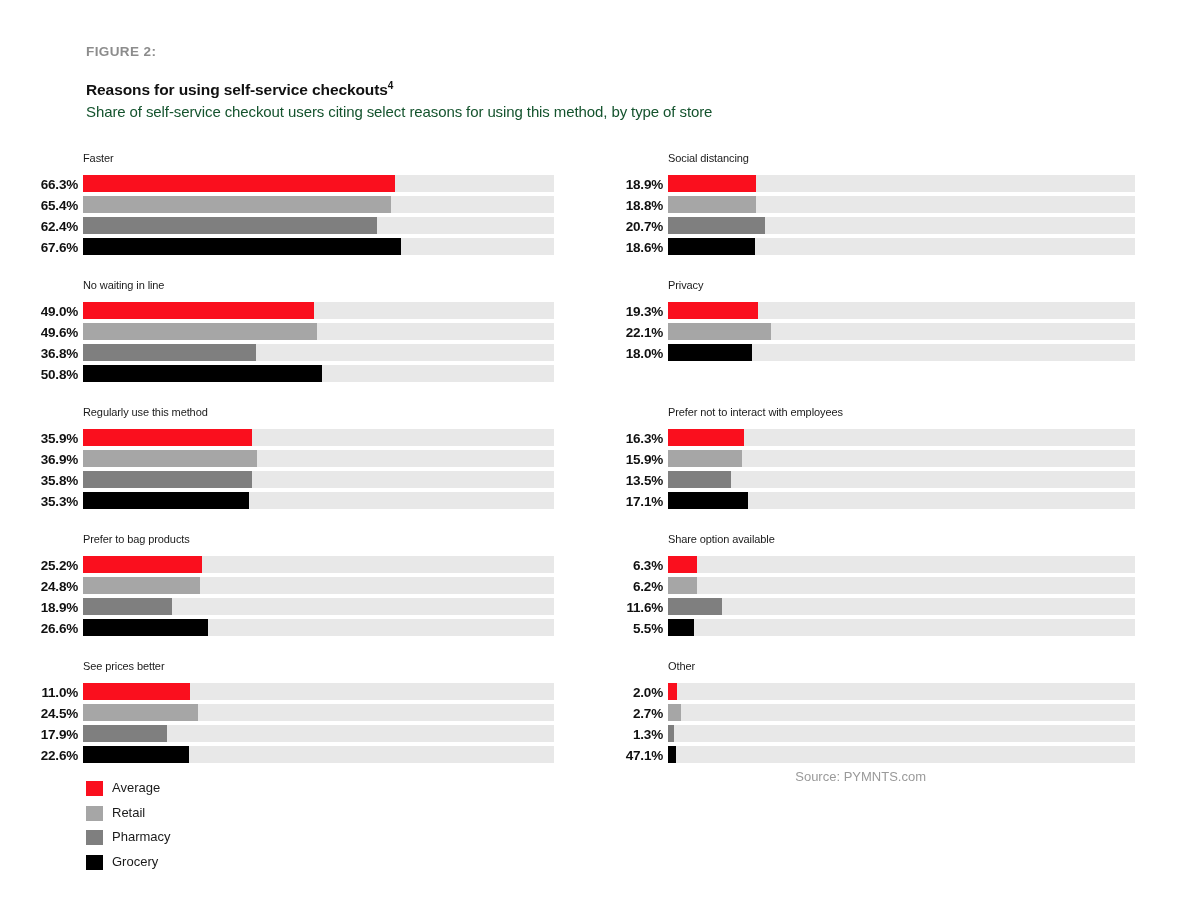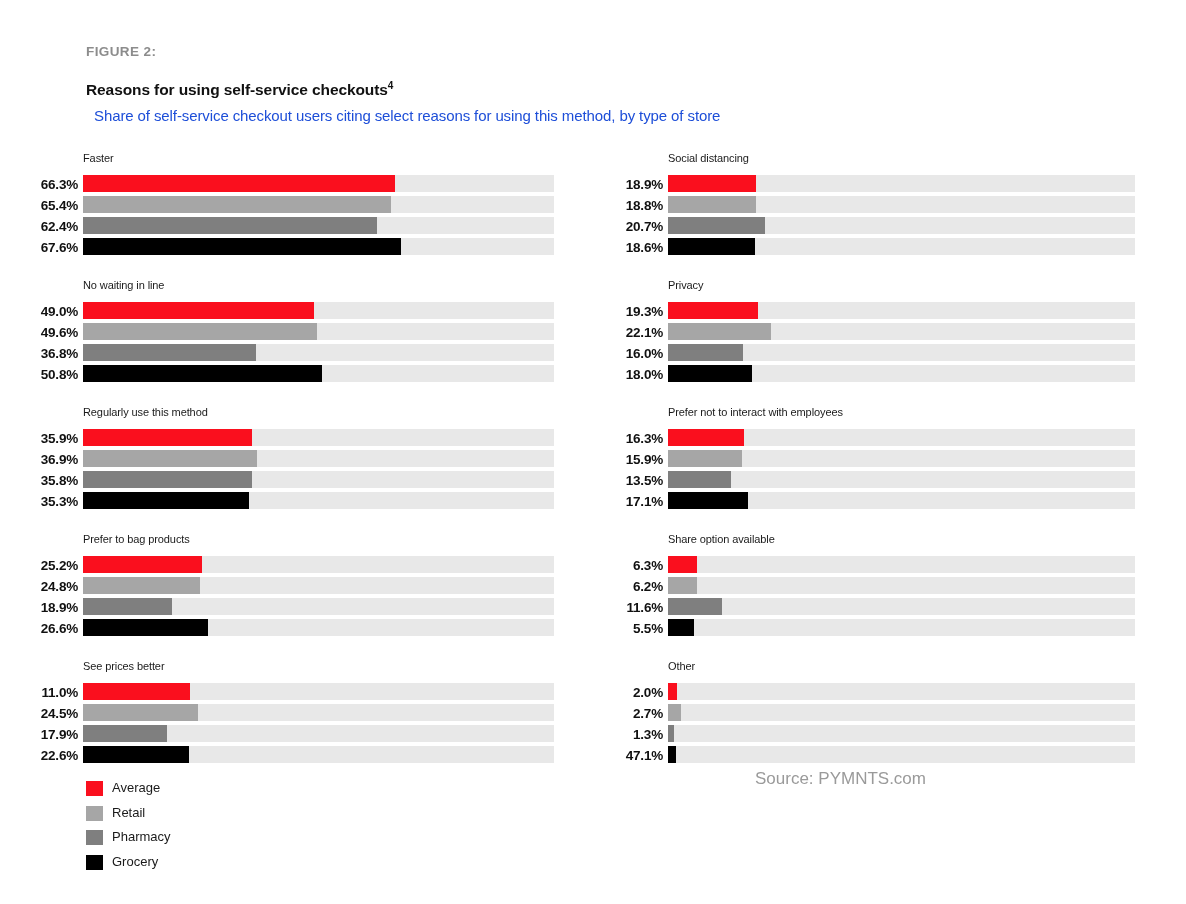--- a/index.html
+++ b/index.html
@@ -45,22 +45,22 @@
     letter-spacing: -0.1px;
   }
   .fig-title sup {
     font-size: 10px;
     vertical-align: super;
     line-height: 0;
   }
   .fig-sub {
     font-size: 15px;
     font-weight: normal;
-    color: #1d4ed8;
-    margin: 8px;
+    color: #14532d;
+    margin: 0;
     letter-spacing: -0.1px;
   }
 
   
   .grid {
     position: absolute;
     left: 0;
     top: 152px;
     width: 1186px;
   }
@@ -157,21 +157,21 @@
     font-size: 13px;
     color: #1a1a1a;
     white-space: nowrap;
   }
 
   
   .source {
     position: absolute;
     right: 52px;
     top: 769px;
-    font-size: 17px;
+    font-size: 13px;
     color: #9a9a9a;
     white-space: nowrap;
   }
 </style>
 </head>
 <body>
 
 <div class="page">
 
   <div class="header">
@@ -367,26 +367,20 @@
                 <div class="bar bar-average" style="width: 19.3%;"></div>
               </div>
             </div>
             <div class="row">
               <div class="row-label">22.1%</div>
               <div class="track">
                 <div class="bar bar-retail" style="width: 22.1%;"></div>
               </div>
             </div>
             <div class="row">
-              <div class="row-label">16.0%</div>
-              <div class="track">
-                <div class="bar bar-pharmacy" style="width: 16%;"></div>
-              </div>
-            </div>
-            <div class="row">
               <div class="row-label">18.0%</div>
               <div class="track">
                 <div class="bar bar-grocery" style="width: 18%;"></div>
               </div>
             </div>
           </div>
         </div>
         <div class="group">
           <div class="group-title">Prefer not to interact with employees</div>
           <div class="rows">

